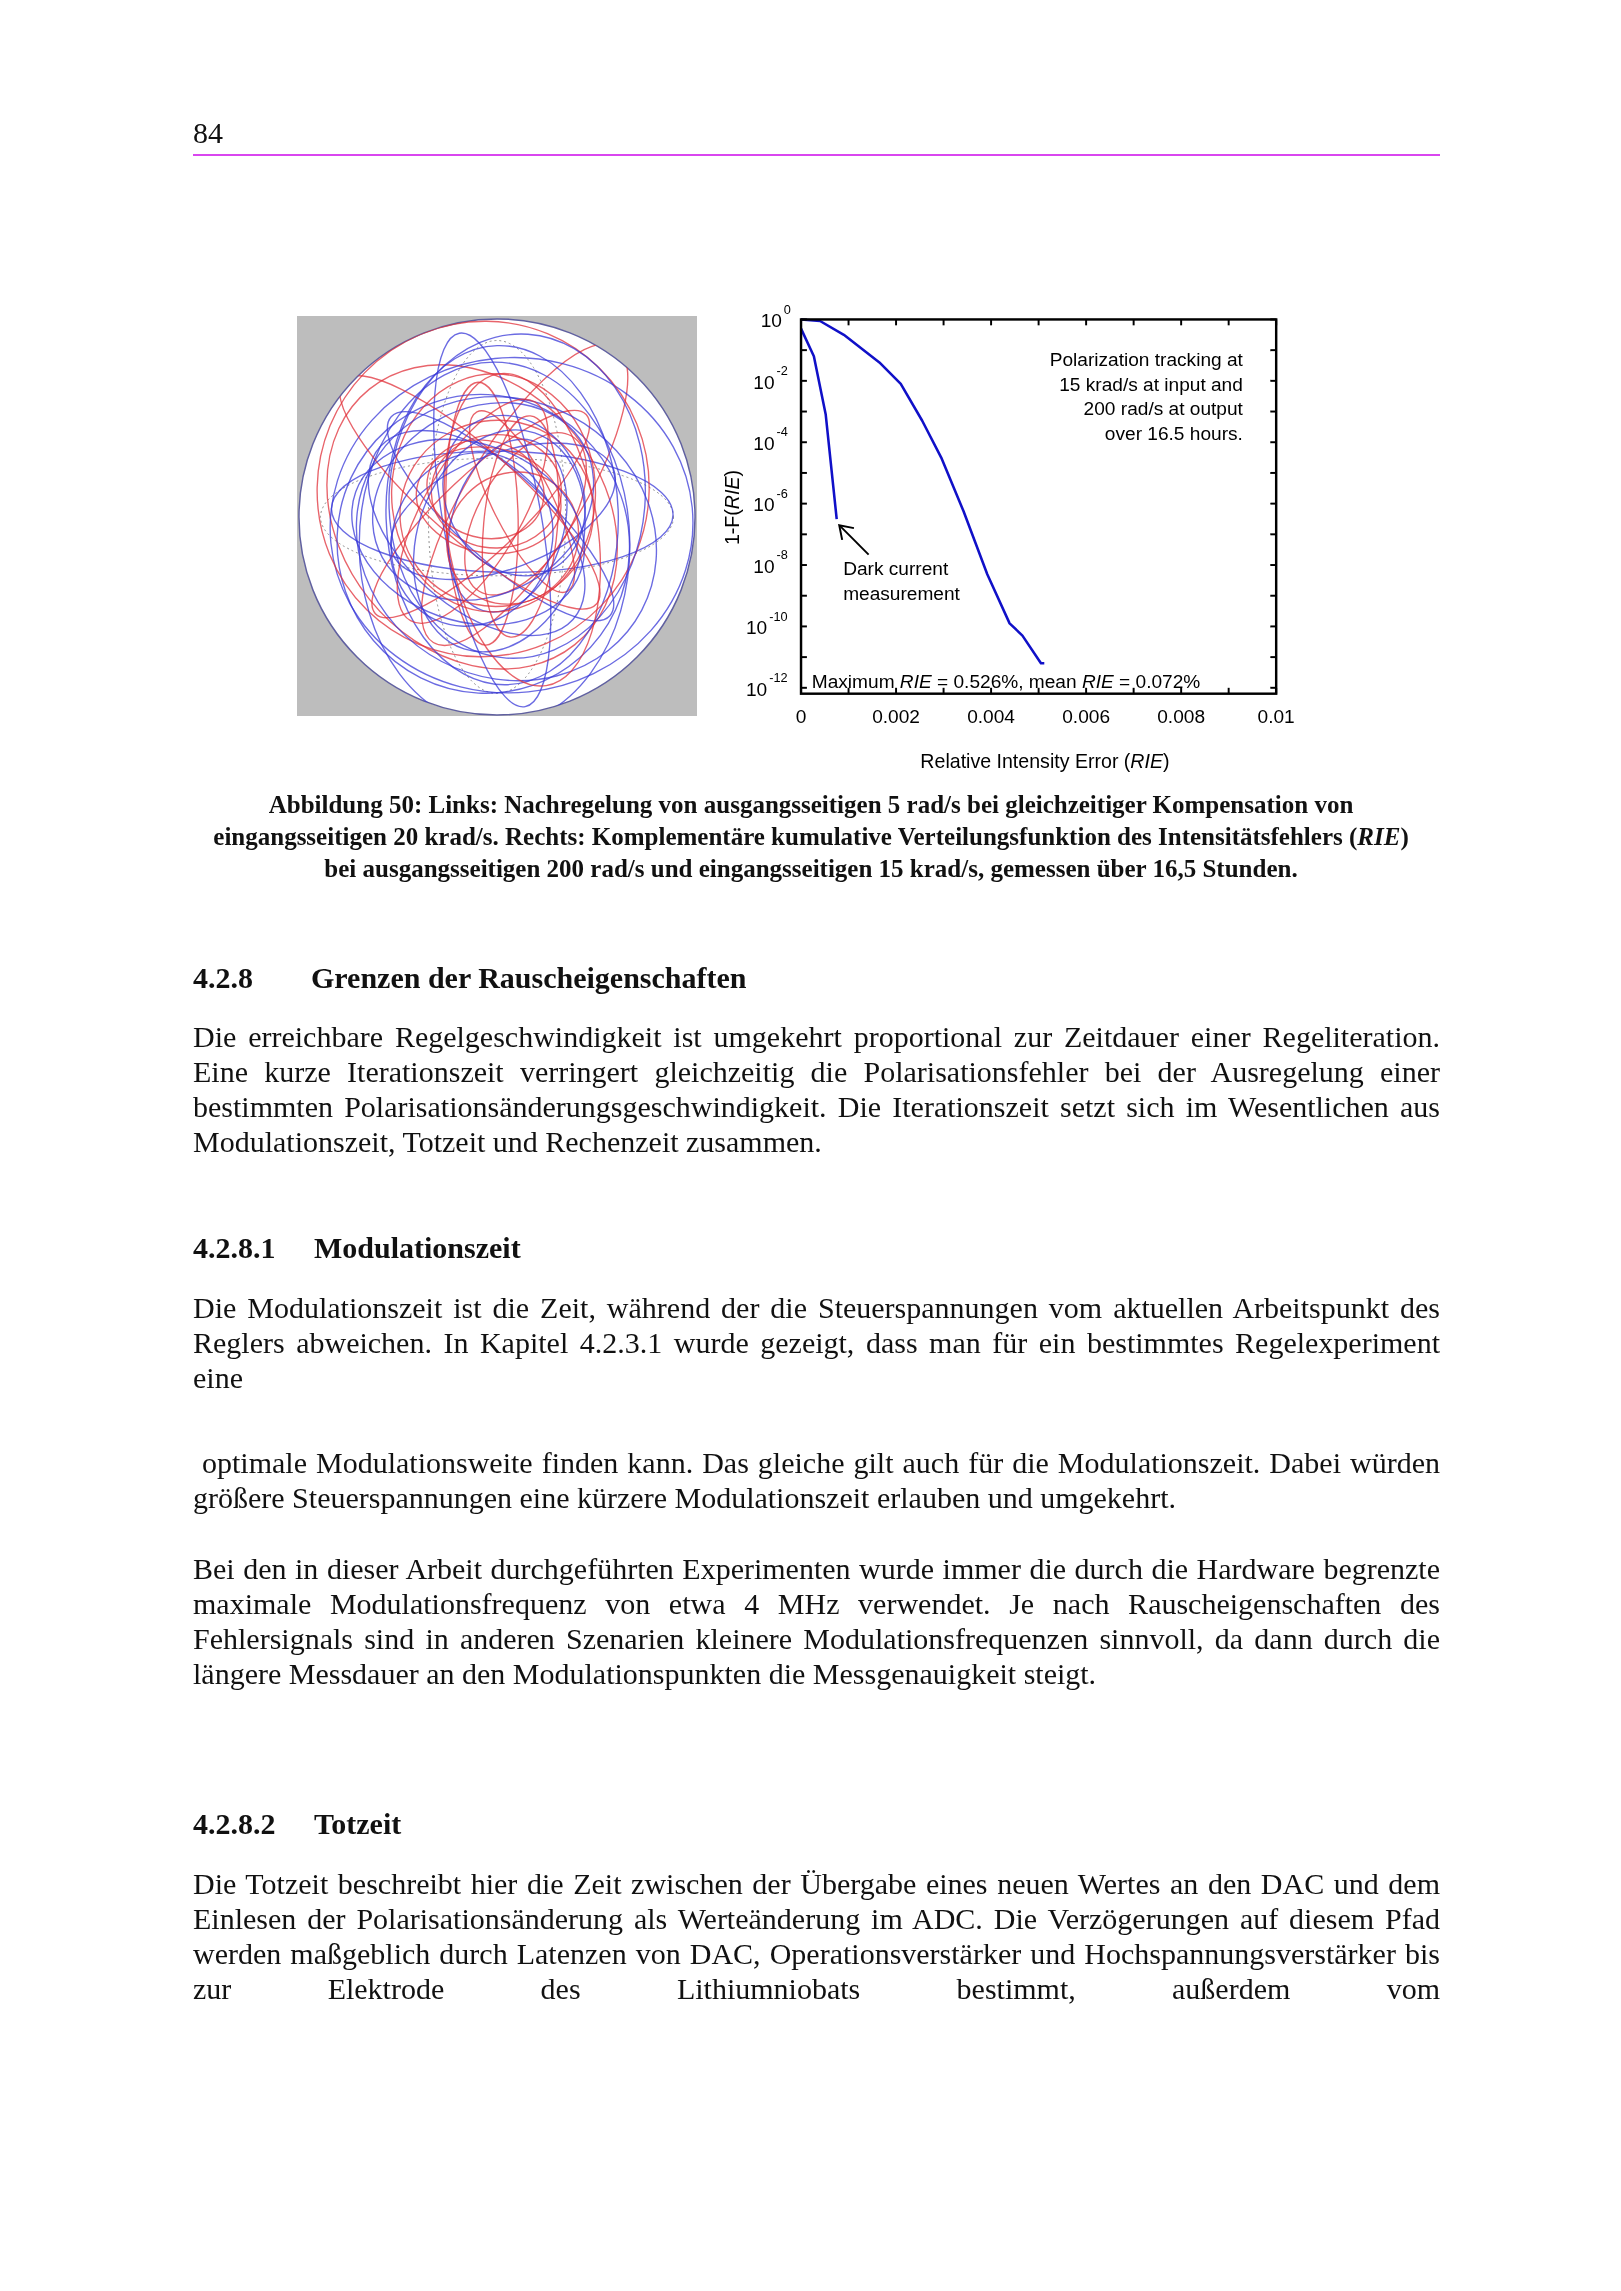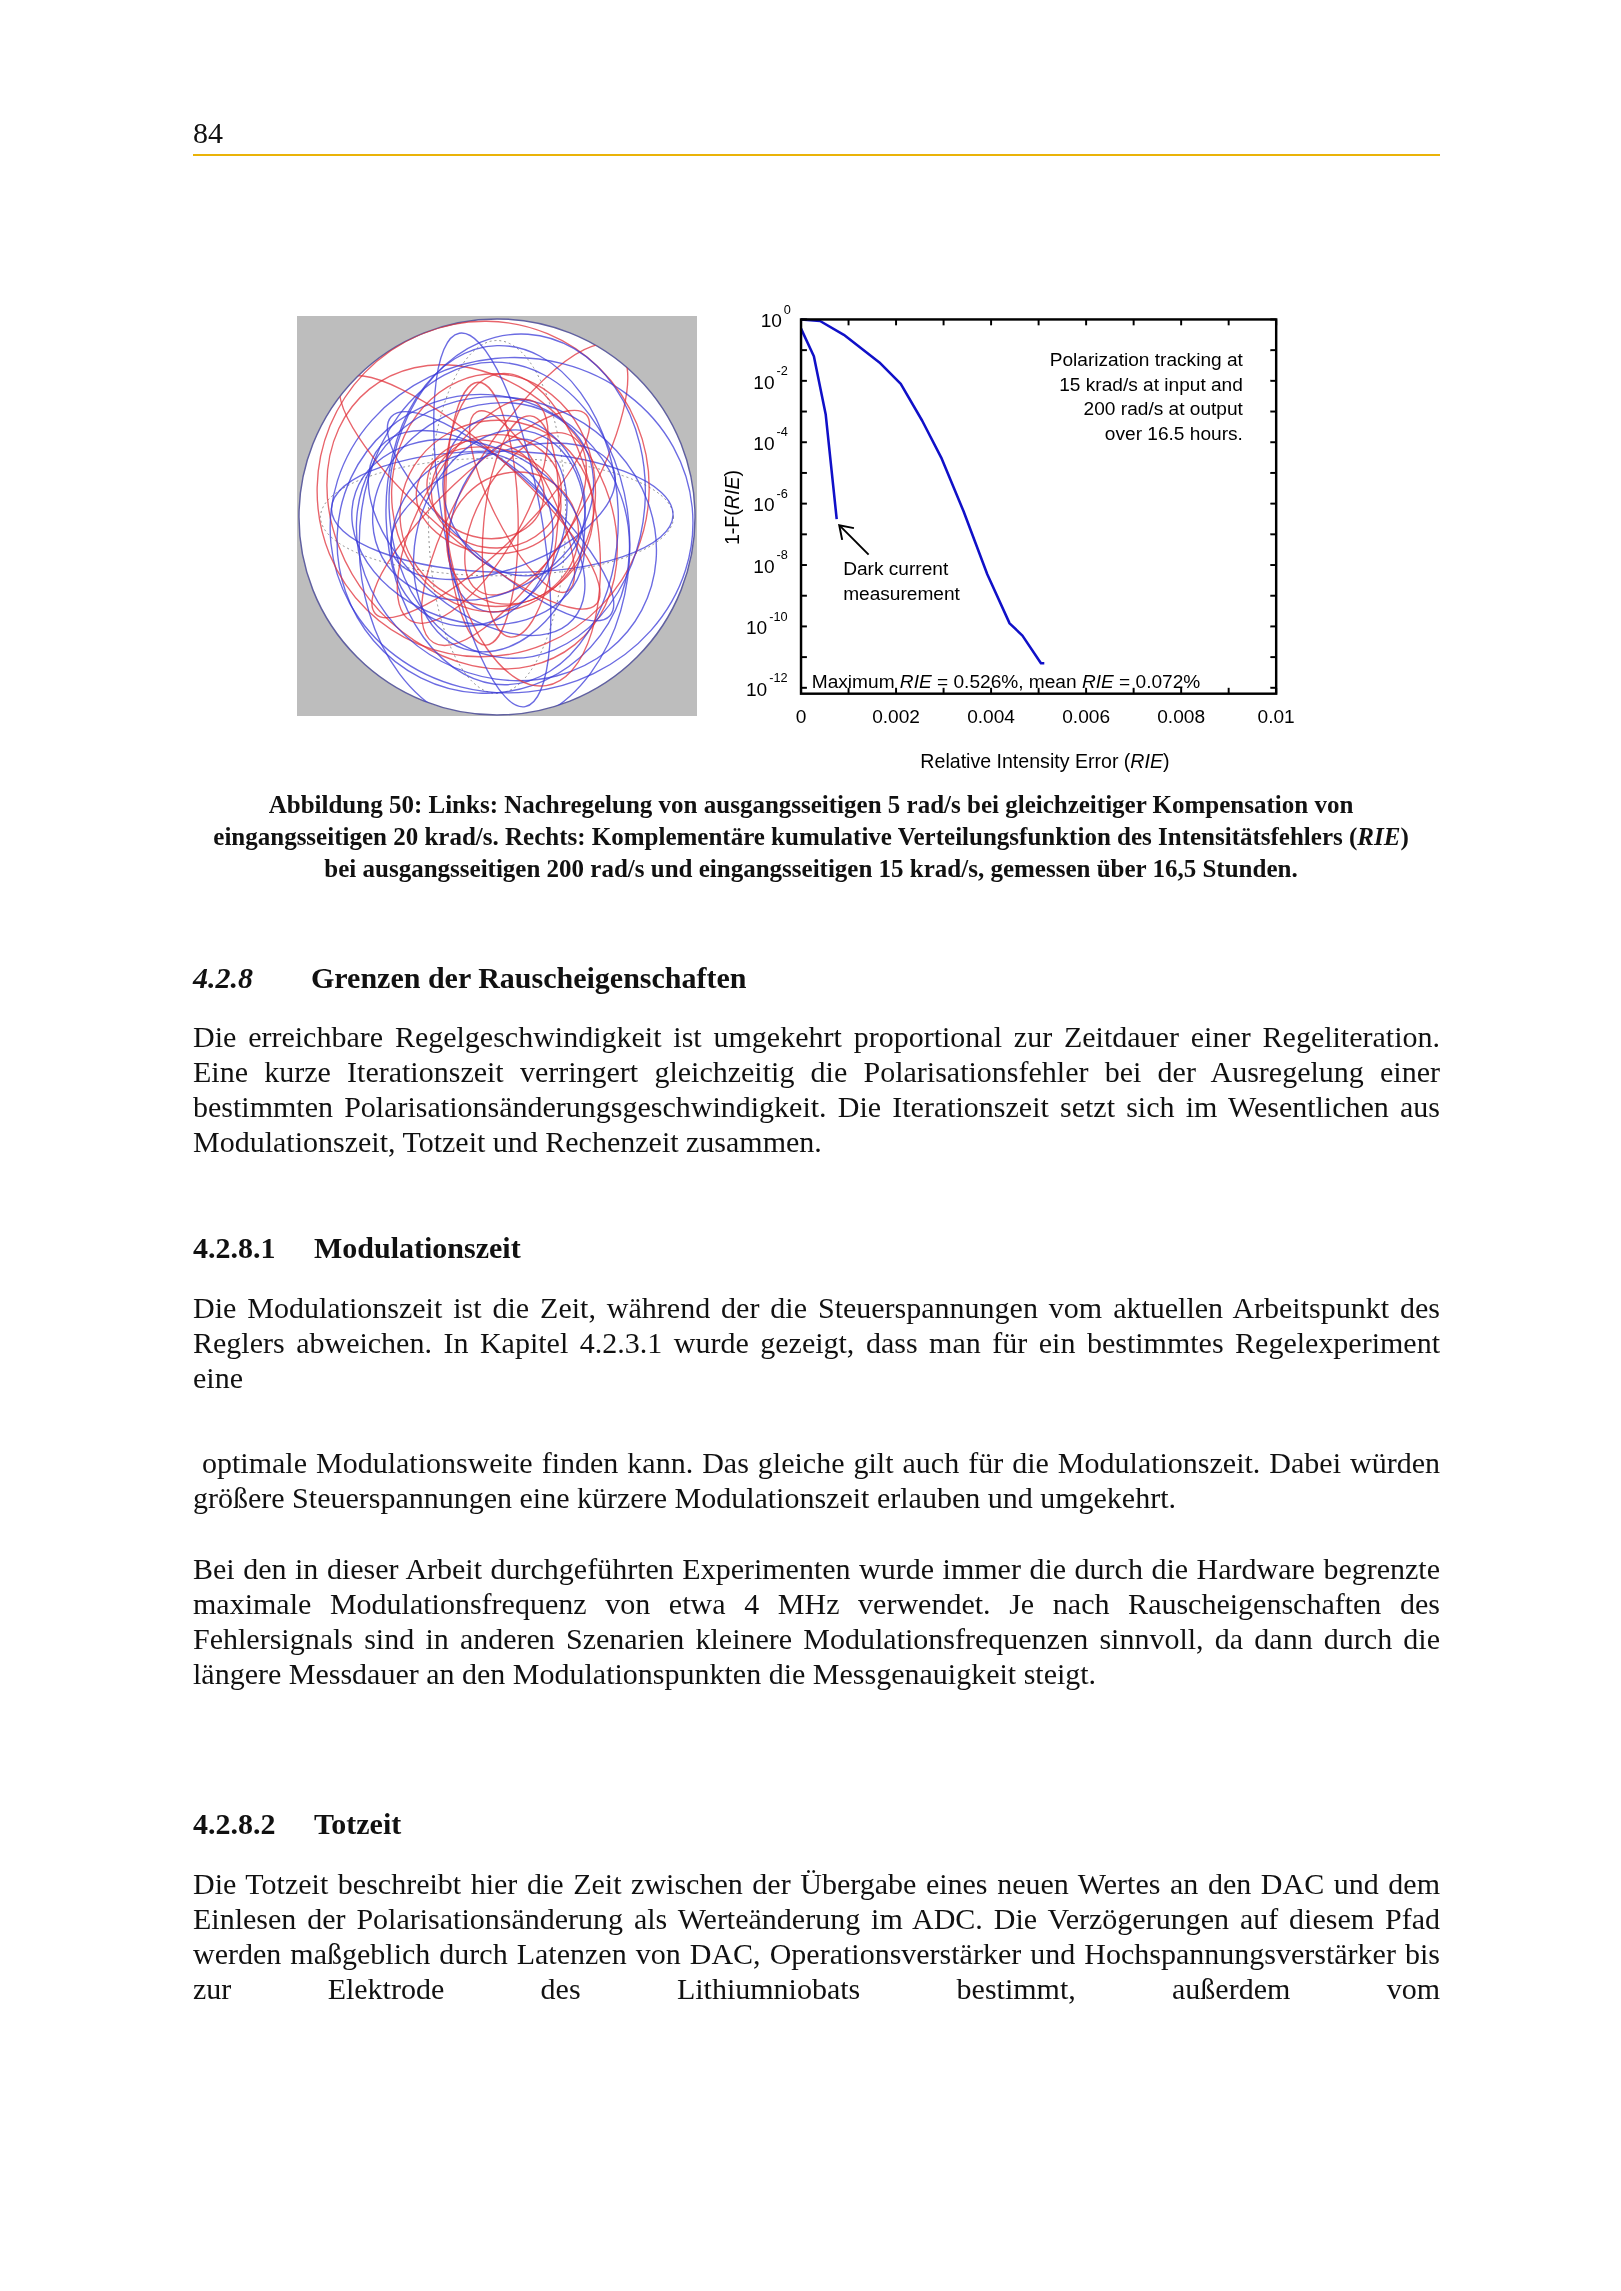--- a/index.html
+++ b/index.html
@@ -1,19 +1,19 @@
 <!DOCTYPE html>
 <html><head>
 <meta charset="utf-8">
 <style>
   html, body { margin: 0; padding: 0; background: #ffffff; }
   body { width: 1621px; height: 2292px; position: relative; overflow: hidden;
          font-family: "Liberation Serif", serif; color: #111; }
   .header { position: absolute; left: 193px; top: 115px; width: 1247px; height: 39px;
-            border-bottom: 2px solid #eab308; font-size: 30px; }
+            border-bottom: 2px solid #d946ef; font-size: 30px; }
   .header .num { position: absolute; left: 0; bottom: 3.9px; }
   .header .chap { position: absolute; right: 0; bottom: 3.9px; }
   .sphere { position: absolute; left: 297px; top: 316px; width: 400px; height: 400px; background: #bdbdbd; }
   .sphere svg { display: block; }
   .chart { position: absolute; left: 706px; top: 284px; width: 627px; height: 500px; }
   .chart svg { display: block; font-family: "Liberation Sans", sans-serif; }
   .caption { position: absolute; left: 206px; top: 789px; width: 1210px; text-align: center;
              font-weight: bold; font-size: 25px; line-height: 32px; }
   .h { position: absolute; left: 193px; font-weight: bold; font-size: 30px; }
   .h .n { display: inline-block; }
@@ -192,21 +192,21 @@
       <polyline points="139,261 136,246 151,249" fill="none" stroke="#000" stroke-width="2"></polyline>
     </g>
 
     <text x="108" y="412" font-size="19.5"><tspan>Maximum </tspan><tspan font-style="italic">RIE</tspan><tspan> = 0.526%, mean </tspan><tspan font-style="italic">RIE</tspan><tspan> = 0.072%</tspan></text>
   </svg>
 </div>
 
 <div class="caption"><span>Abbildung 50: Links: Nachregelung von ausgangsseitigen 5 rad/s bei gleichzeitiger Kompensation von eingangsseitigen 20 krad/s. Rechts: Komplementäre kumulative Verteilungsfunktion des Intensitätsfehlers (</span><i>RIE</i><span>) bei ausgangsseitigen 200 rad/s und eingangsseitigen 15 krad/s, gemessen über 16,5 Stunden.</span></div>
 
 <div class="h" style="top:961px;">
-  <span class="n" style="width:118px;font-style:italic;">4.2.8</span><span>Grenzen der Rauscheigenschaften</span>
+  <span class="n" style="width:118px;">4.2.8</span><span>Grenzen der Rauscheigenschaften</span>
 </div>
 <div class="p last-left" style="top:1019px;">Die erreichbare Regelgeschwindigkeit ist umgekehrt proportional zur Zeitdauer einer Regeliteration. Eine kurze Iterationszeit verringert gleichzeitig die Polarisationsfehler bei der Ausregelung einer bestimmten Polarisationsänderungsgeschwindigkeit. Die Iterationszeit setzt sich im Wesentlichen aus Modulationszeit, Totzeit und Rechenzeit zusammen.</div>
 
 <div class="h" style="top:1231px;">
   <span class="n" style="width:121px;">4.2.8.1</span><span>Modulationszeit</span>
 </div>
 <div class="p last-left" style="top:1290px;">Die Modulationszeit ist die Zeit, während der die Steuerspannungen vom aktuellen Arbeitspunkt des Reglers abweichen. In Kapitel 4.2.3.1 wurde gezeigt, dass man für ein bestimmtes Regelexperiment eine</div>
 <div class="p last-left" style="top:1445px; white-space: pre-wrap;"> optimale Modulationsweite finden kann. Das gleiche gilt auch für die Modulationszeit. Dabei würden größere Steuerspannungen eine kürzere Modulationszeit erlauben und umgekehrt.</div>
 <div class="p last-left" style="top:1551px;">Bei den in dieser Arbeit durchgeführten Experimenten wurde immer die durch die Hardware begrenzte maximale Modulationsfrequenz von etwa 4 MHz verwendet. Je nach Rauscheigenschaften des Fehlersignals sind in anderen Szenarien kleinere Modulationsfrequenzen sinnvoll, da dann durch die längere Messdauer an den Modulationspunkten die Messgenauigkeit steigt.</div>
 

